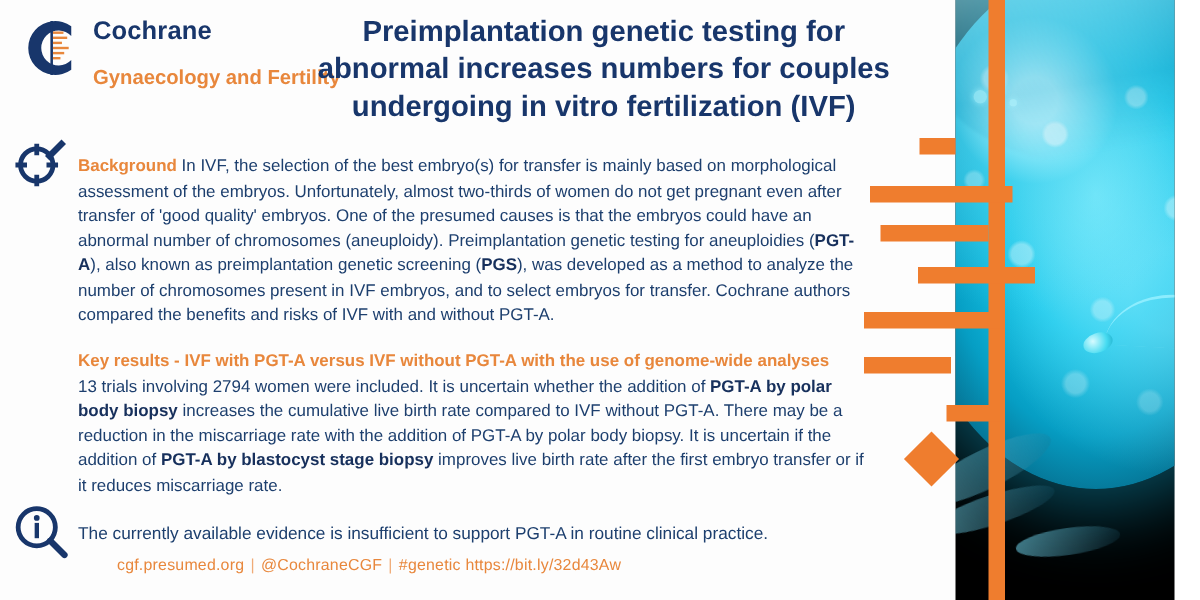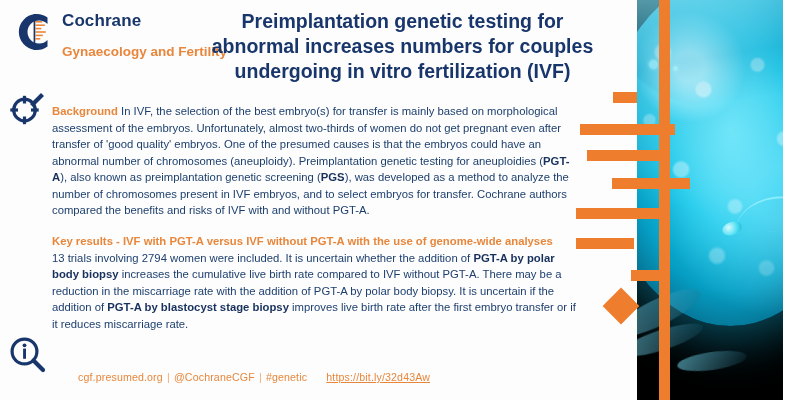--- a/index.html
+++ b/index.html
@@ -89,21 +89,21 @@
   #background-block{left:52px;top:93px;width:528px;}
   #key-results-block{left:52px;top:223px;width:528px;}
   #conclusion-block{left:52px;top:338px;width:528px;font-size:11.5px;}
 
   
   .footer{
     position:absolute;left:78px;top:371px;width:500px;
     font-size:10.6px;color:#e8873c;letter-spacing:.15px;
   }
   .footer .sep{color:#f0ab77;padding:0 1px;}
-  .footer .link{color:#e8873c;text-decoration:underline;margin-left:16px;}
+  .footer .link{color:#e8873c;}
 </style>
 </head>
 <body>
 
 <div class="poster">
 
   <div class="photo">
     <div class="egg"></div>
     <div class="zona"></div>
     <div class="bubble" style="left:12px;top:60px;width:9px;height:9px;"></div>
@@ -169,20 +169,21 @@
 
   <div class="icon-col" style="top:335px;">
     <svg width="40" height="40" viewBox="0 0 40 40">
       <circle cx="16.5" cy="16.5" r="12.4" fill="none" stroke="#18366b" stroke-width="3.2"></circle>
       <line x1="25.5" y1="25.5" x2="35" y2="35" stroke="#18366b" stroke-width="4.2" stroke-linecap="round"></line>
       <circle cx="16.5" cy="10.3" r="1.9" fill="#18366b"></circle>
       <rect x="15.1" y="13.6" width="2.9" height="10.2" fill="#18366b"></rect>
     </svg>
   </div>
 
+  <div class="para" id="conclusion-block">The currently available evidence is insufficient to support PGT-A in routine clinical practice.</div>
 
   <div class="footer">
     <span>cgf.presumed.org</span>
     <span class="sep">|</span>
     <span>@CochraneCGF</span>
     <span class="sep">|</span>
     <span>#genetic</span>
     <span class="link">https://bit.ly/32d43Aw</span>
   </div>
 

